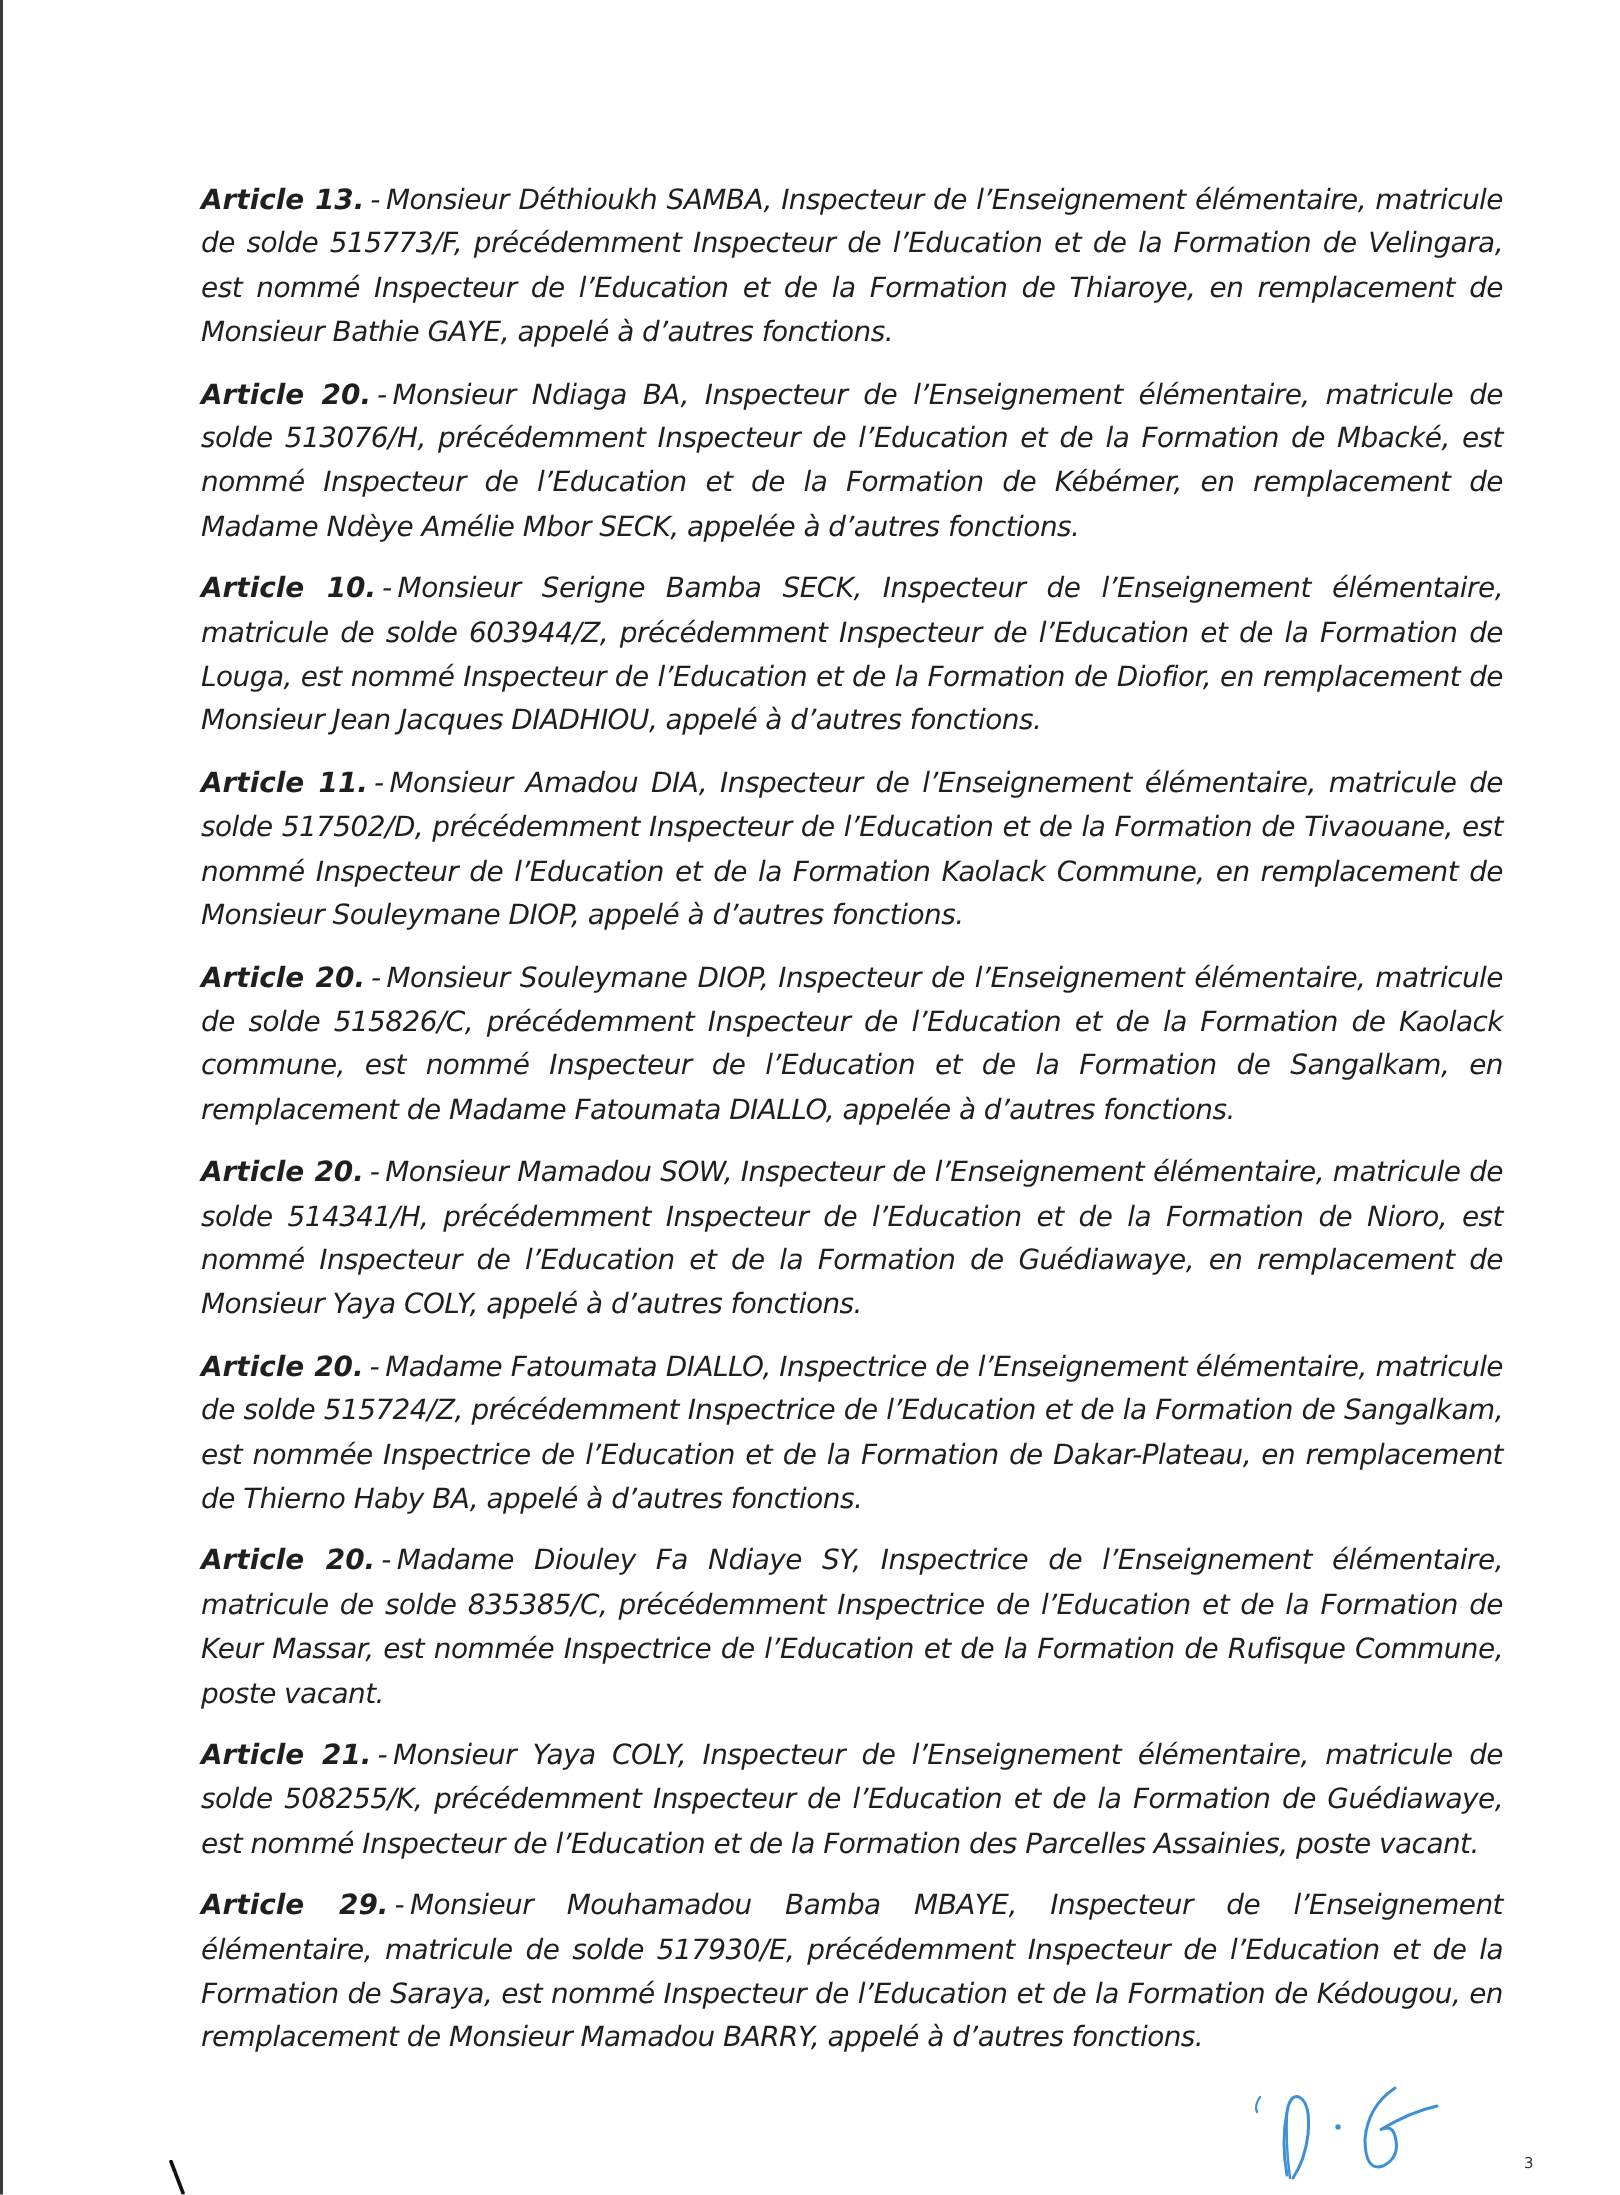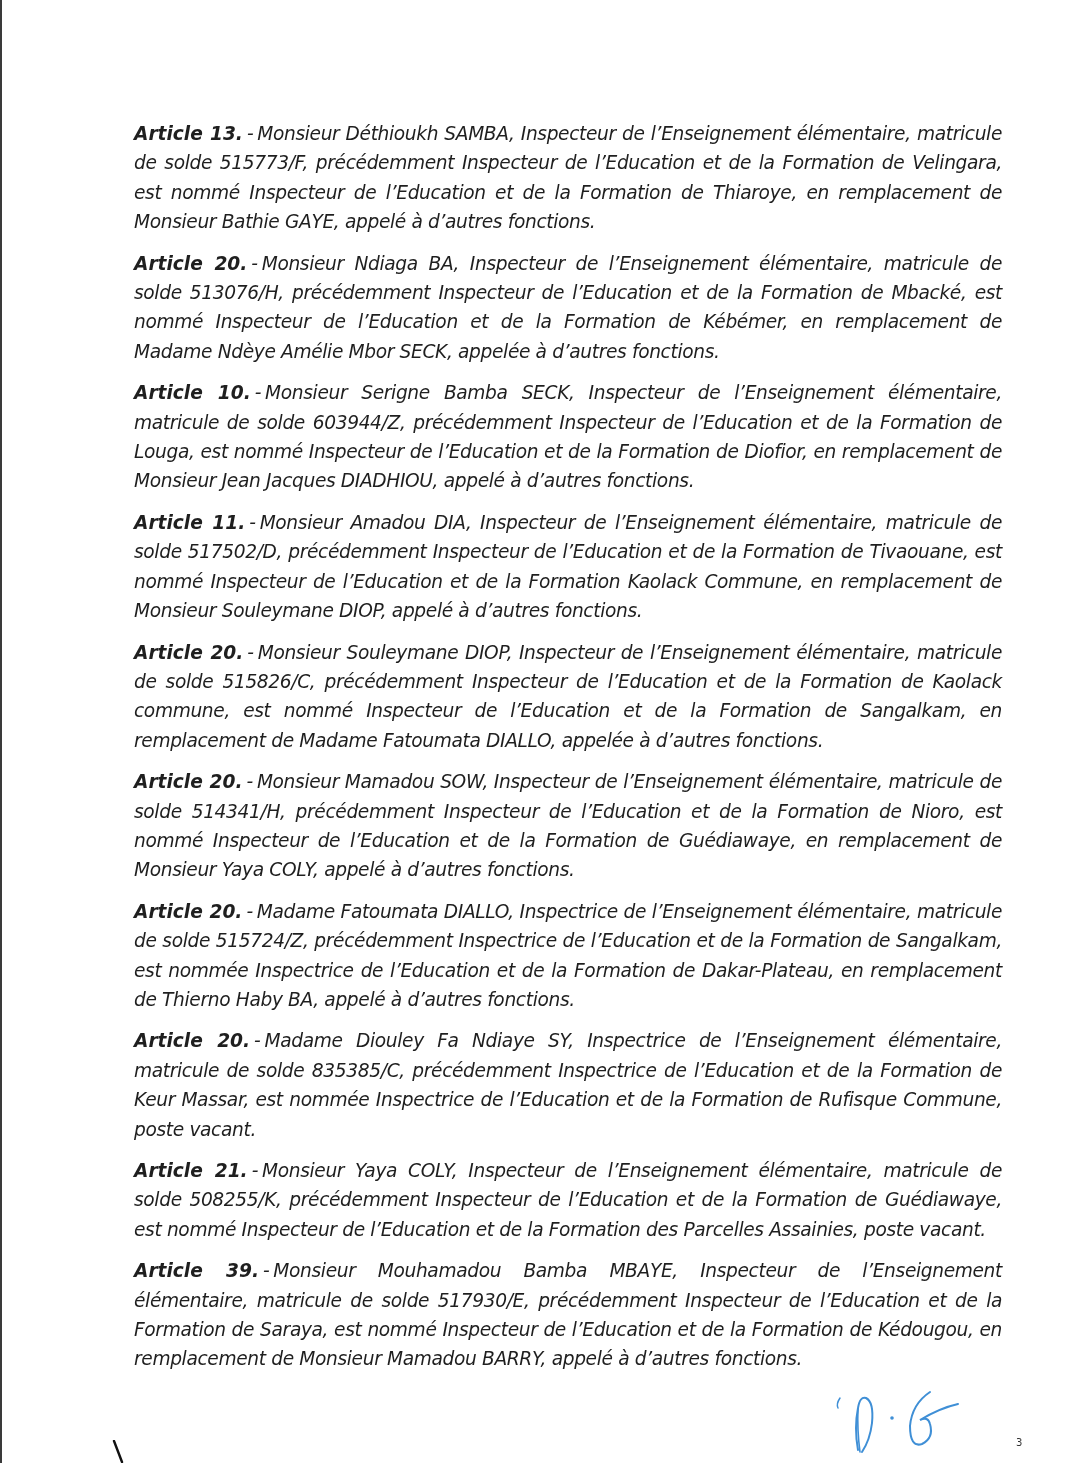--- a/index.html
+++ b/index.html
@@ -95,21 +95,21 @@
   <p class="article">
     <span class="heading">Article 20.</span><span class="sep">-</span><span>Madame Fatoumata DIALLO, Inspectrice de l’Enseignement élémentaire, matricule de solde 515724/Z, précédemment Inspectrice de l’Education et de la Formation de Sangalkam, est nommée Inspectrice de l’Education et de la Formation de Dakar-Plateau, en remplacement de Thierno Haby BA, appelé à d’autres fonctions.</span>
   </p>
   <p class="article">
     <span class="heading">Article 20.</span><span class="sep">-</span><span>Madame Diouley Fa Ndiaye SY, Inspectrice de l’Enseignement élémentaire, matricule de solde 835385/C, précédemment Inspectrice de l’Education et de la Formation de Keur Massar, est nommée Inspectrice de l’Education et de la Formation de Rufisque Commune, poste vacant.</span>
   </p>
   <p class="article">
     <span class="heading">Article 21.</span><span class="sep">-</span><span>Monsieur Yaya COLY, Inspecteur de l’Enseignement élémentaire, matricule de solde 508255/K, précédemment Inspecteur de l’Education et de la Formation de Guédiawaye, est nommé Inspecteur de l’Education et de la Formation des Parcelles Assainies, poste vacant.</span>
   </p>
   <p class="article">
-    <span class="heading">Article 39.</span><span class="sep">-</span><span>Monsieur Mouhamadou Bamba MBAYE, Inspecteur de l’Enseignement élémentaire, matricule de solde 517930/E, précédemment Inspecteur de l’Education et de la Formation de Saraya, est nommé Inspecteur de l’Education et de la Formation de Kédougou, en remplacement de Monsieur Mamadou BARRY, appelé à d’autres fonctions.</span>
+    <span class="heading">Article 29.</span><span class="sep">-</span><span>Monsieur Mouhamadou Bamba MBAYE, Inspecteur de l’Enseignement élémentaire, matricule de solde 517930/E, précédemment Inspecteur de l’Education et de la Formation de Saraya, est nommé Inspecteur de l’Education et de la Formation de Kédougou, en remplacement de Monsieur Mamadou BARRY, appelé à d’autres fonctions.</span>
   </p>
 </div>
 
 <svg class="signature" viewBox="0 0 150 80" xmlns="http://www.w3.org/2000/svg">
   <path d="M10 20 Q6 26 8 30" fill="none" stroke="#3f8fd6" stroke-width="1.5" stroke-linecap="round"></path>
   <path d="M28 72 Q24 50 28 30 Q30 18 36 20 Q44 24 42 45 Q40 62 32 74" fill="none" stroke="#3f8fd6" stroke-width="2" stroke-linecap="round"></path>
   <path d="M28 30 Q27 52 30 74" fill="none" stroke="#3f8fd6" stroke-width="1.6" stroke-linecap="round"></path>
   <circle cx="62" cy="40" r="1.8" fill="#3f8fd6"></circle>
   <path d="M100 14 Q82 26 80 48 Q80 70 92 66 Q104 60 100 46 Q98 38 90 42 Q110 30 128 26" fill="none" stroke="#3f8fd6" stroke-width="2" stroke-linecap="round"></path>
 </svg>

